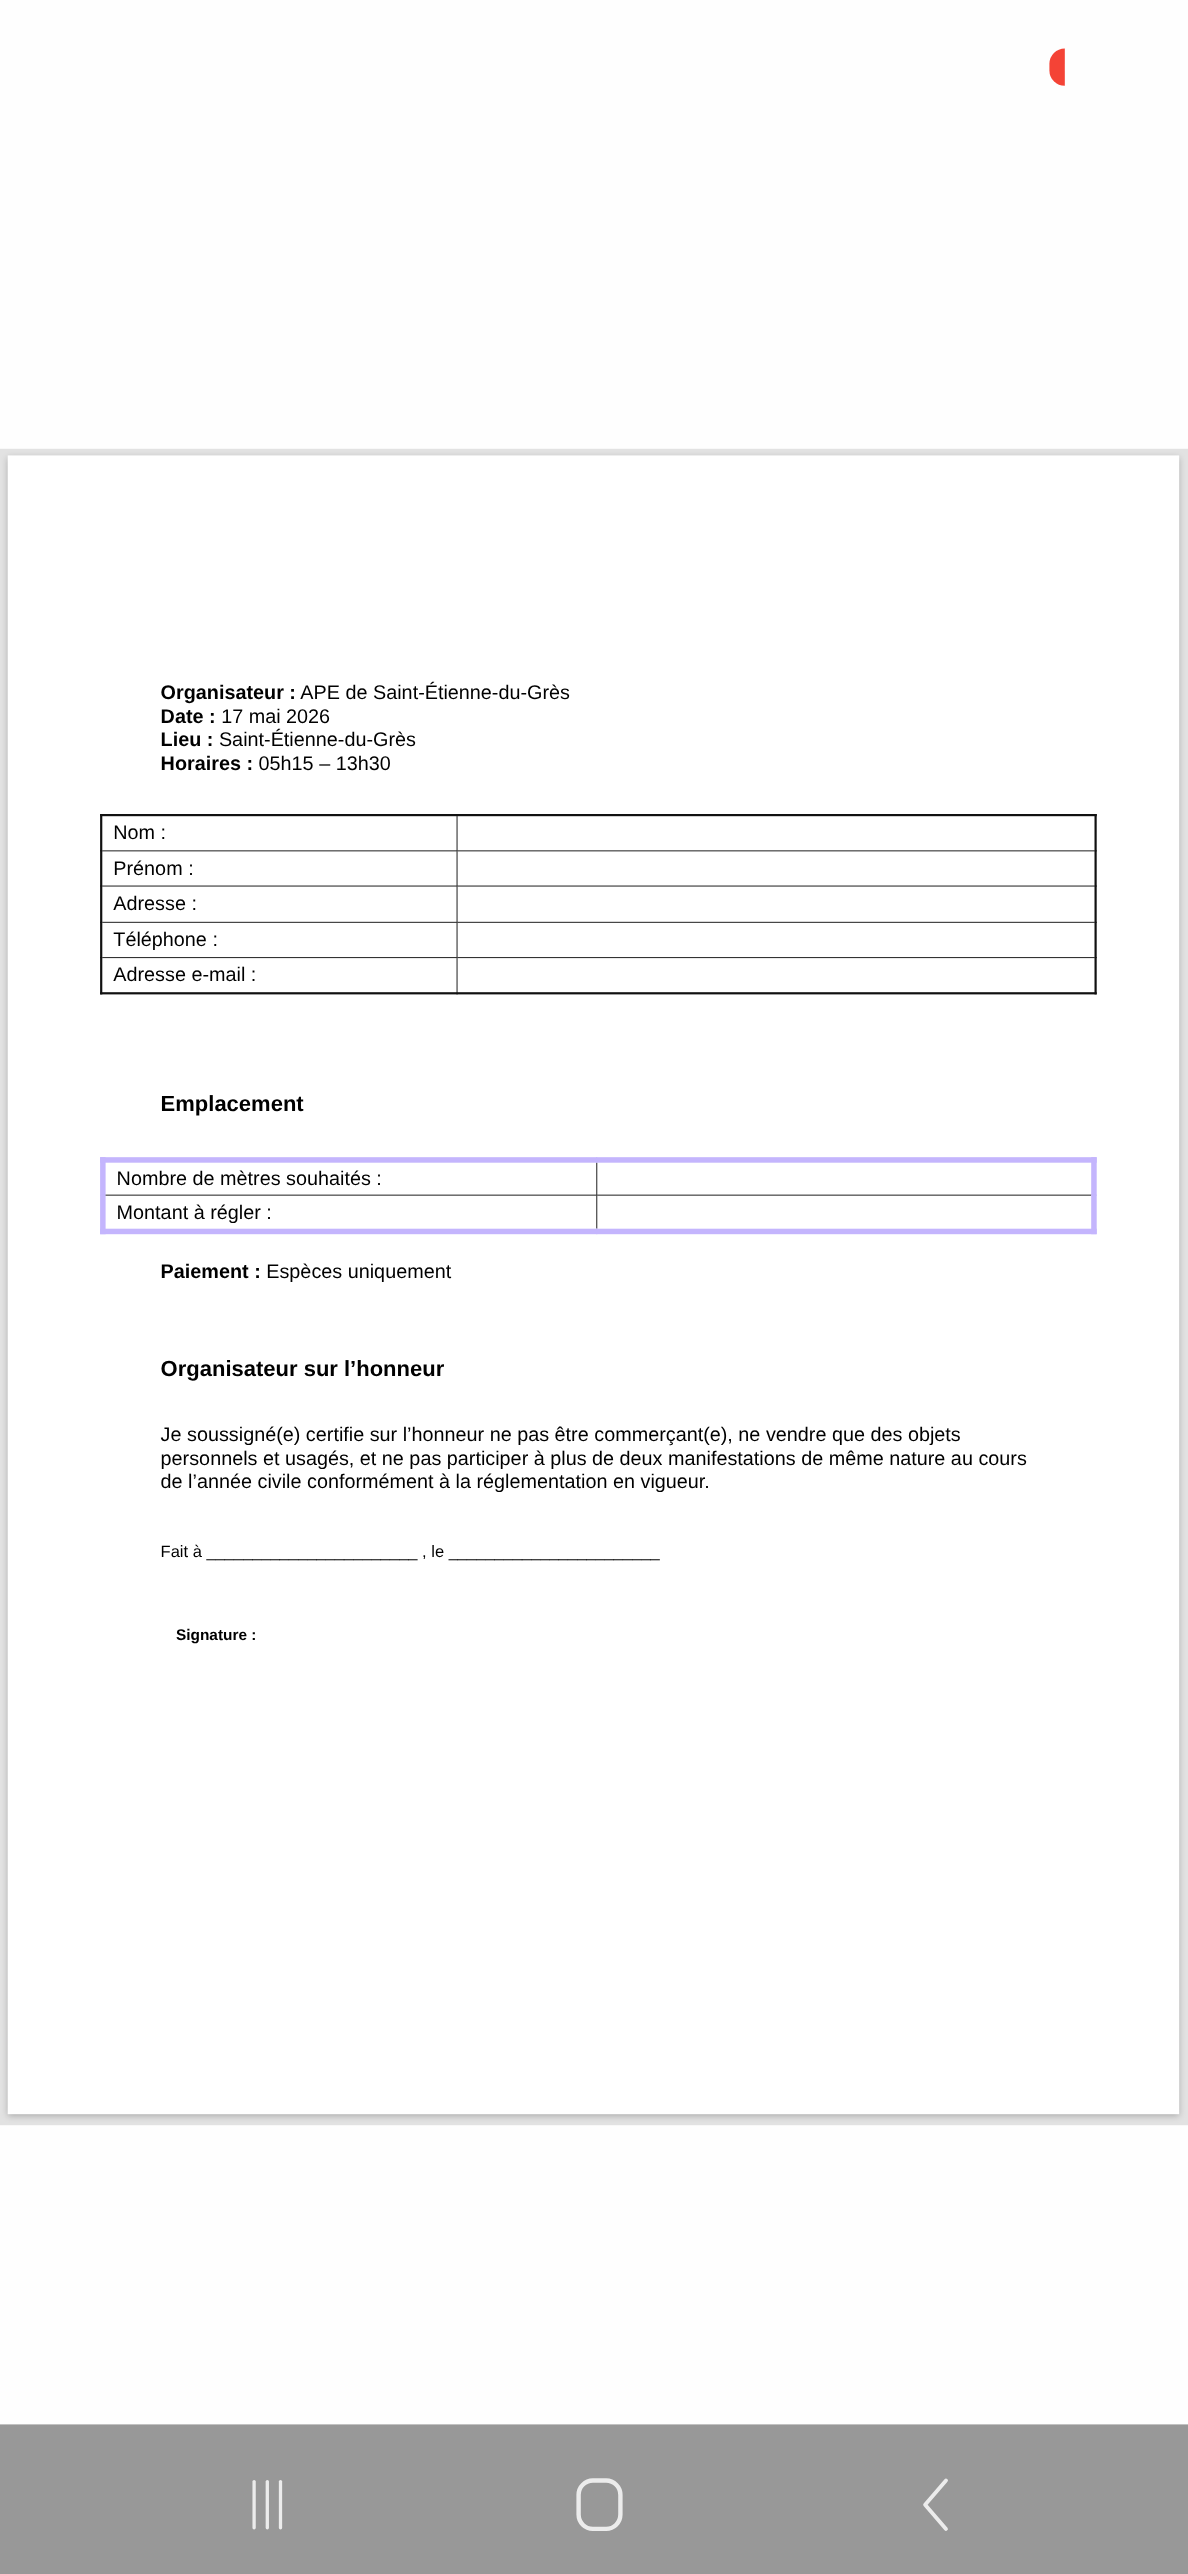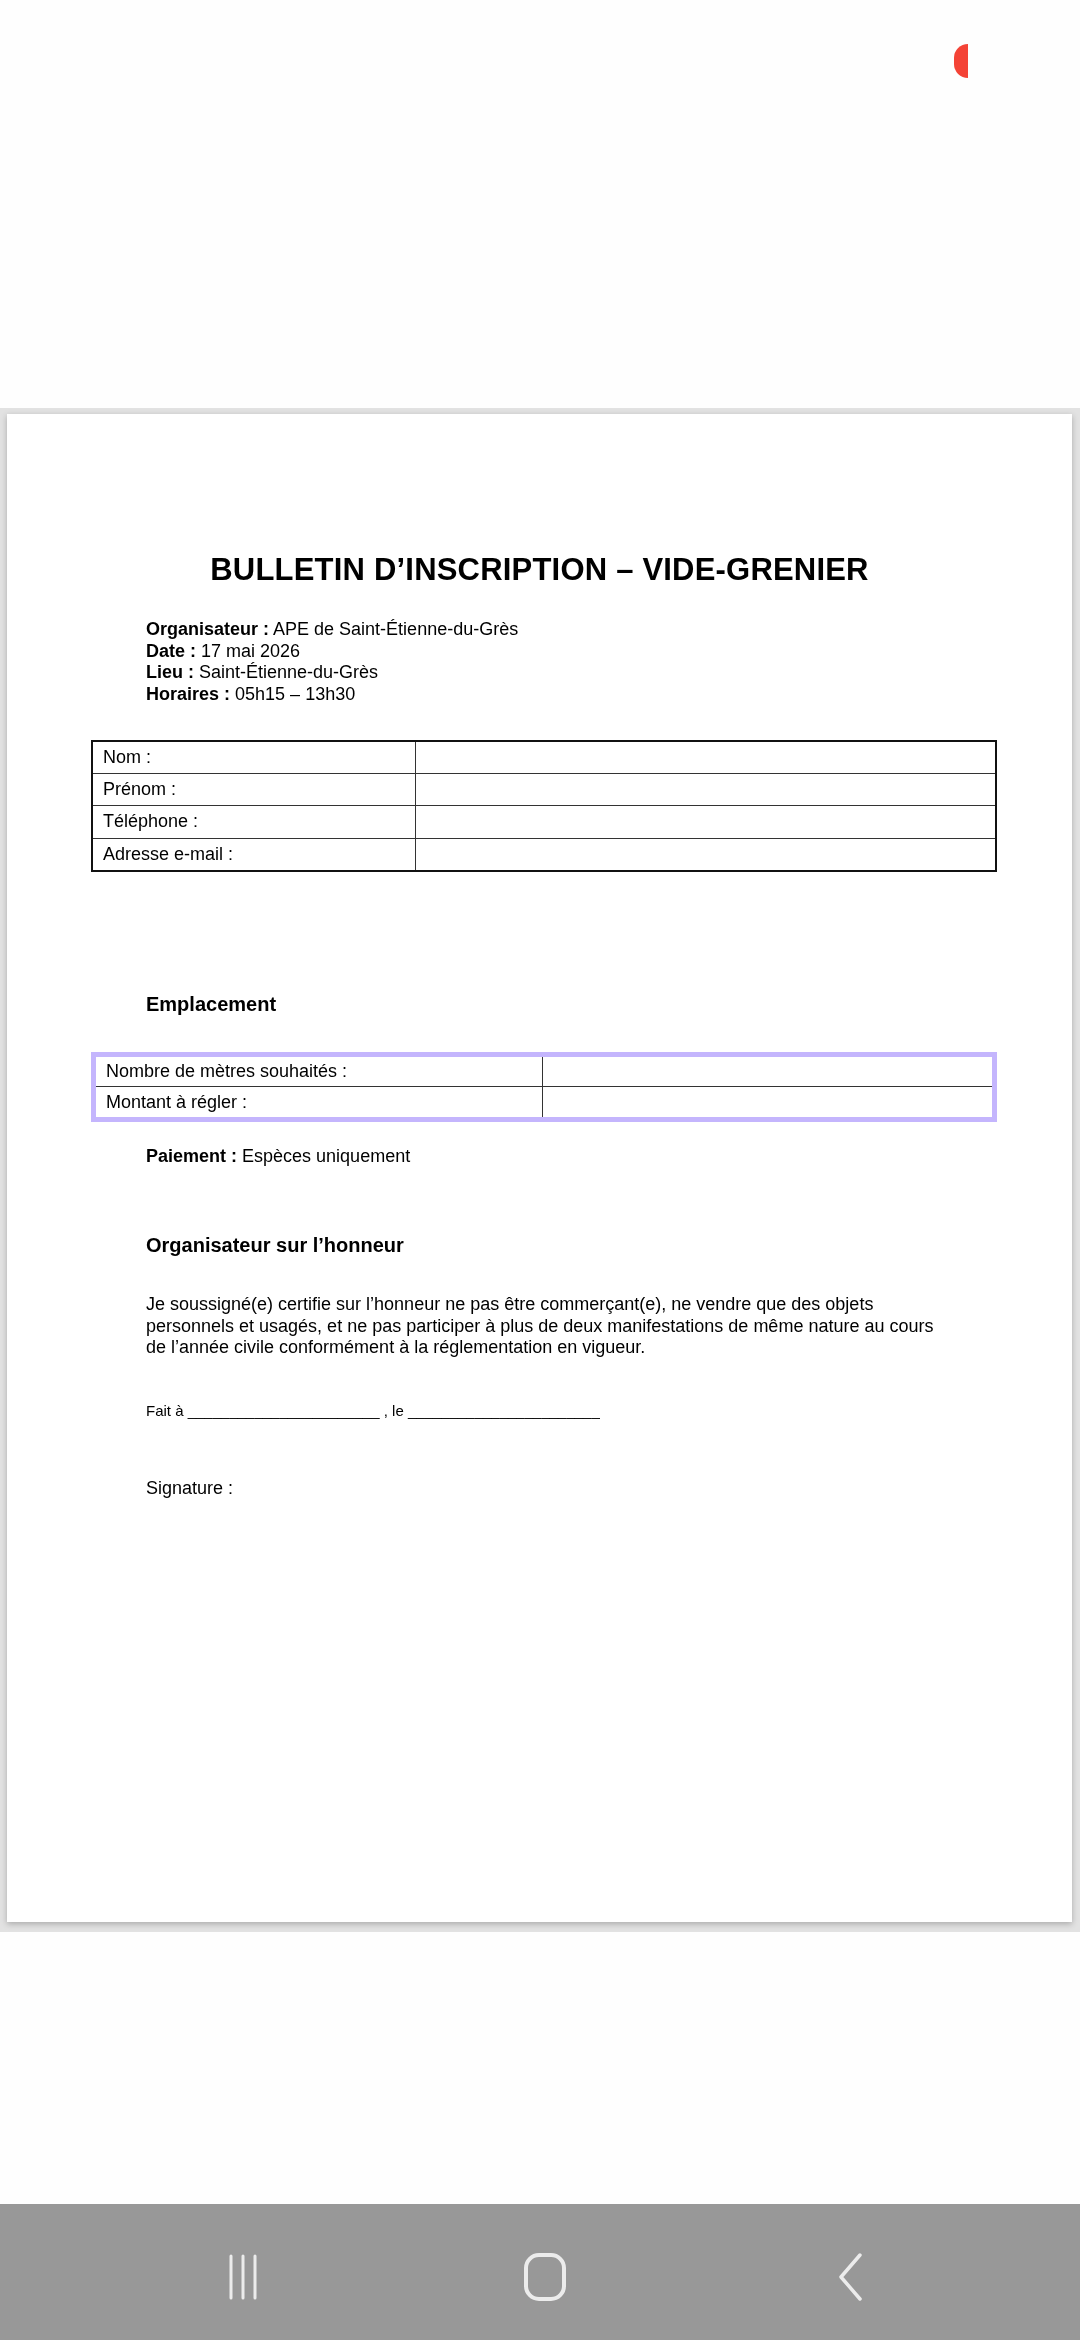--- a/index.html
+++ b/index.html
@@ -58,21 +58,21 @@
     .h-emplacement { top: 579px; }
     .h-attestation { top: 820px; }
 
     .payment { position: absolute; left: 139px; top: 732px; font-size: 18px; }
 
     .attest-text {
       position: absolute; left: 139px; top: 880px; width: 800px;
       font-size: 18px; line-height: 21.7px;
     }
     .fait-line { position: absolute; left: 139px; top: 988px; font-size: 15px; white-space: pre; }
-    .signature { position: absolute; left: 139px; top: 1064px; font-size: 18px; }
+    .signature { position: absolute; left: 153px; top: 1064px; font-size: 14px; font-weight: bold; }
 
     
     .navbar {
       position: absolute; left: 0; top: 2204px; width: 1080px; height: 136px;
       background: #989898;
     }
     .nav-btn { position: absolute; top: 48px; width: 60px; height: 50px; display: flex; align-items: center; justify-content: center; }
     .nav-recents { left: 213px; }
     .nav-home { left: 515px; }
     .nav-back { left: 818px; }
@@ -81,37 +81,40 @@
 <body>
 
 <div class="screen">
 
   <div class="indicator"></div>
 
   <div class="page-backdrop"></div>
 
   <div class="page">
 
-    <div class="doc-title">BULLETIN D’INSCRIPTION – VIDE-GRENIER</div>
 
     <div class="meta">
       <div class="row"><b>Organisateur :</b> <span>APE de Saint-Étienne-du-Grès</span></div>
       <div class="row"><b>Date :</b> <span>17 mai 2026</span></div>
       <div class="row"><b>Lieu :</b> <span>Saint-Étienne-du-Grès</span></div>
       <div class="row"><b>Horaires :</b> <span>05h15 – 13h30</span></div>
     </div>
 
     <table class="form-table" style="left:84px; top:326px; width:906px; border:2px solid #111;">
       <tbody>
           <tr>
         <td style="width:323px;">Nom :</td>
         <td></td>
       </tr>
       <tr>
         <td>Prénom :</td>
+        <td></td>
+      </tr>
+      <tr>
+        <td>Adresse :</td>
         <td></td>
       </tr>
       <tr>
         <td>Téléphone :</td>
         <td></td>
       </tr>
       <tr>
         <td>Adresse e-mail :</td>
         <td></td>
       </tr>

